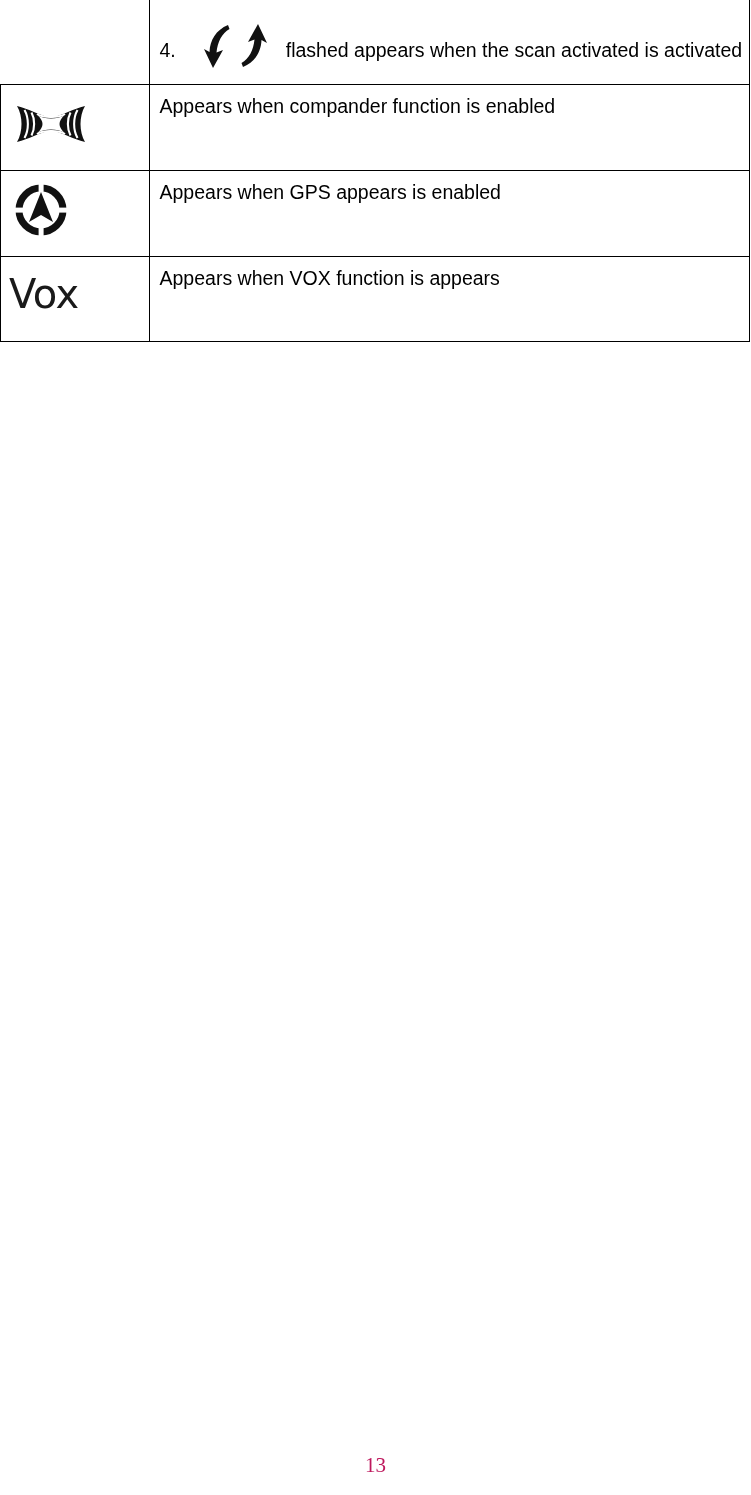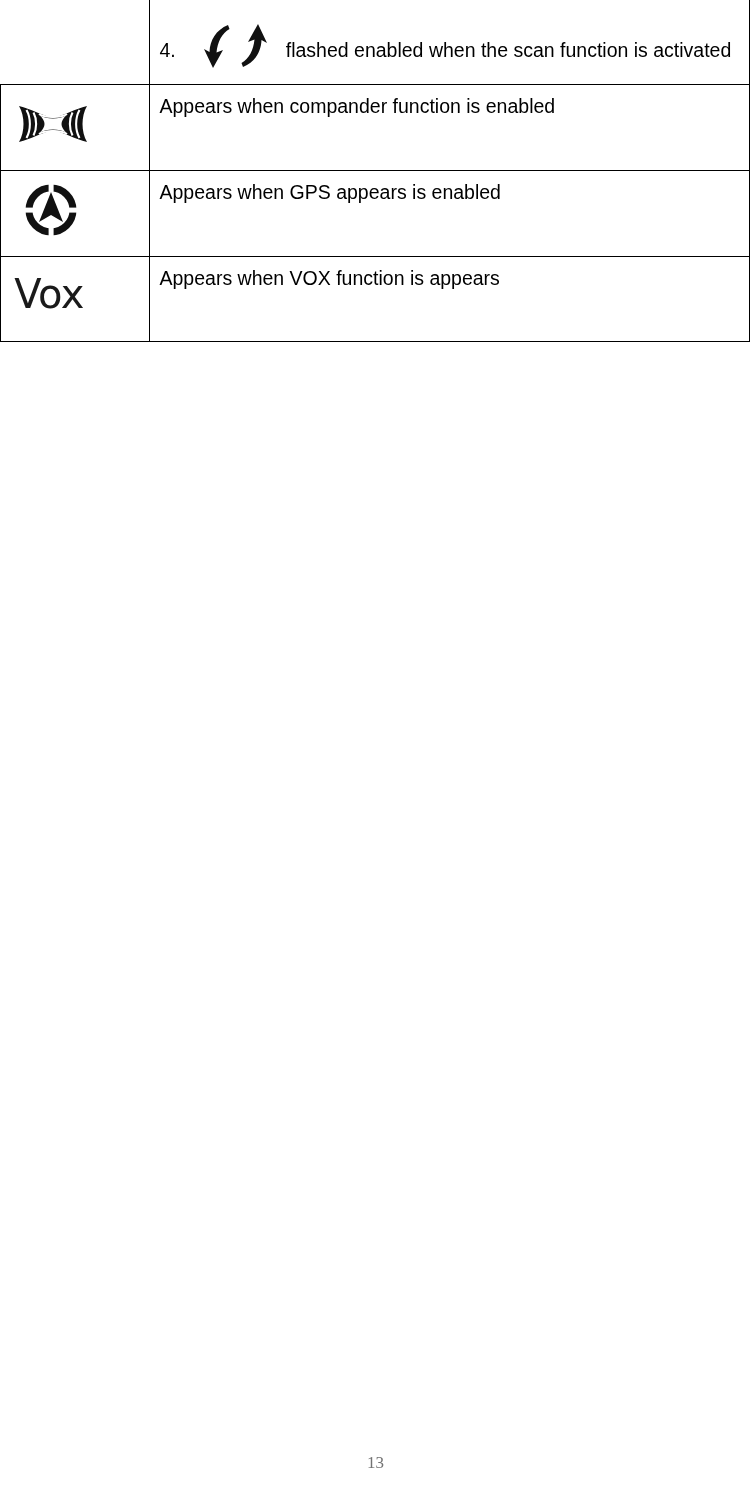--- a/index.html
+++ b/index.html
@@ -63,21 +63,21 @@
     position: relative;
   }
   .icon-wrap {
     position: absolute;
     left: 12px;
     top: 10px;
     width: 80px;
     height: 58px;
     display: flex;
     align-items: center;
-    justify-content: center;
+    justify-content: flex-start;
   }
   .icon-wrap.text-icon {
     top: 6px;
     left: 8px;
     height: 62px;
   }
   .glyph-text {
     font-family: "DejaVu Sans", sans-serif;
     font-size: 40px;
     font-weight: 500;
@@ -128,22 +128,22 @@
   .scan-text { }
 
   
   .page-number {
     position: absolute;
     left: 0;
     right: 0;
     top: 1453px;
     text-align: center;
     font-family: "Liberation Serif", serif;
-    font-size: 17px;
-    color: #737373;
+    font-size: 21px;
+    color: #be185d;
   }
 </style>
 </head>
 <body>
 
 <div class="page">
 
   <table class="icon-table">
     <tbody>
 
@@ -153,21 +153,21 @@
           <div class="numbered-row">
             <span class="num-label">4.</span>
             <span class="scan-icon">
               <svg width="76" height="48" viewBox="0 0 76 48" aria-hidden="true">
 
                 <path d="M30 3 C18 8, 12 18, 11.5 30 L6 27 L15 46 L25 28 L18.5 30.5 C19.5 20, 24 11, 31.5 7 Z" fill="#111111"></path>
 
                 <path d="M45 45 C57 40, 63 30, 63.5 18 L69 21 L60 2 L50 20 L56.5 17.5 C55.5 28, 51 37, 43.5 41 Z" fill="#111111"></path>
               </svg>
             </span>
-            <span class="scan-text">flashed enabled when the scan function is activated</span>
+            <span class="scan-text">flashed appears when the scan activated is activated</span>
           </div>
         </td>
       </tr>
 
       <tr class="row-r2">
         <td class="icon-cell">
           <div class="icon-wrap">
             <svg width="76" height="48" viewBox="0 0 76 48" aria-hidden="true">
               <g fill="#111111">
 

